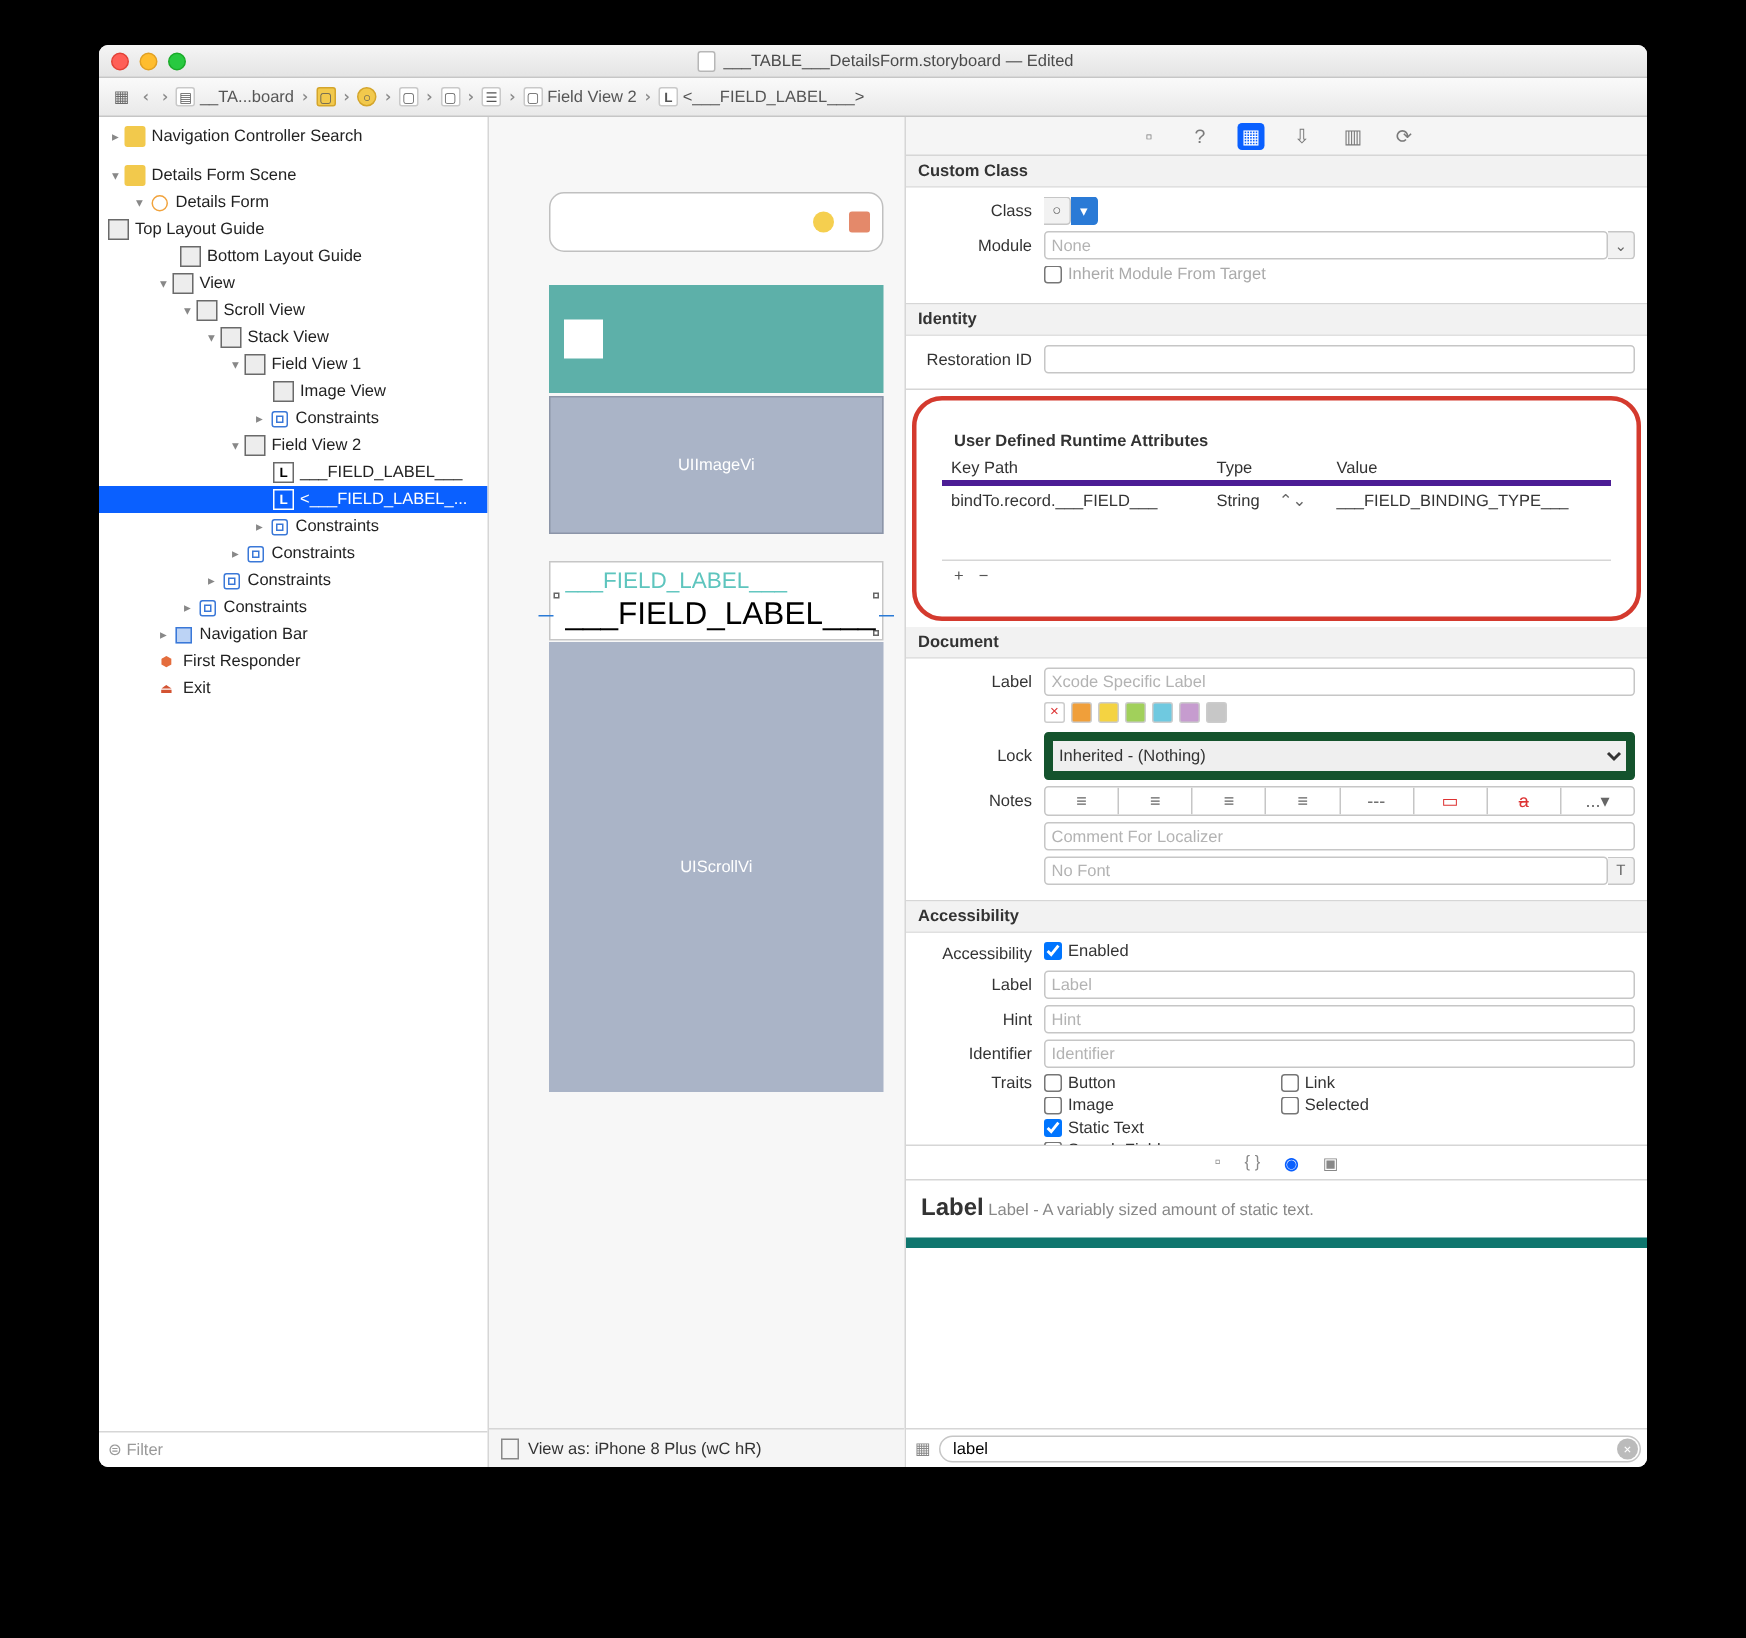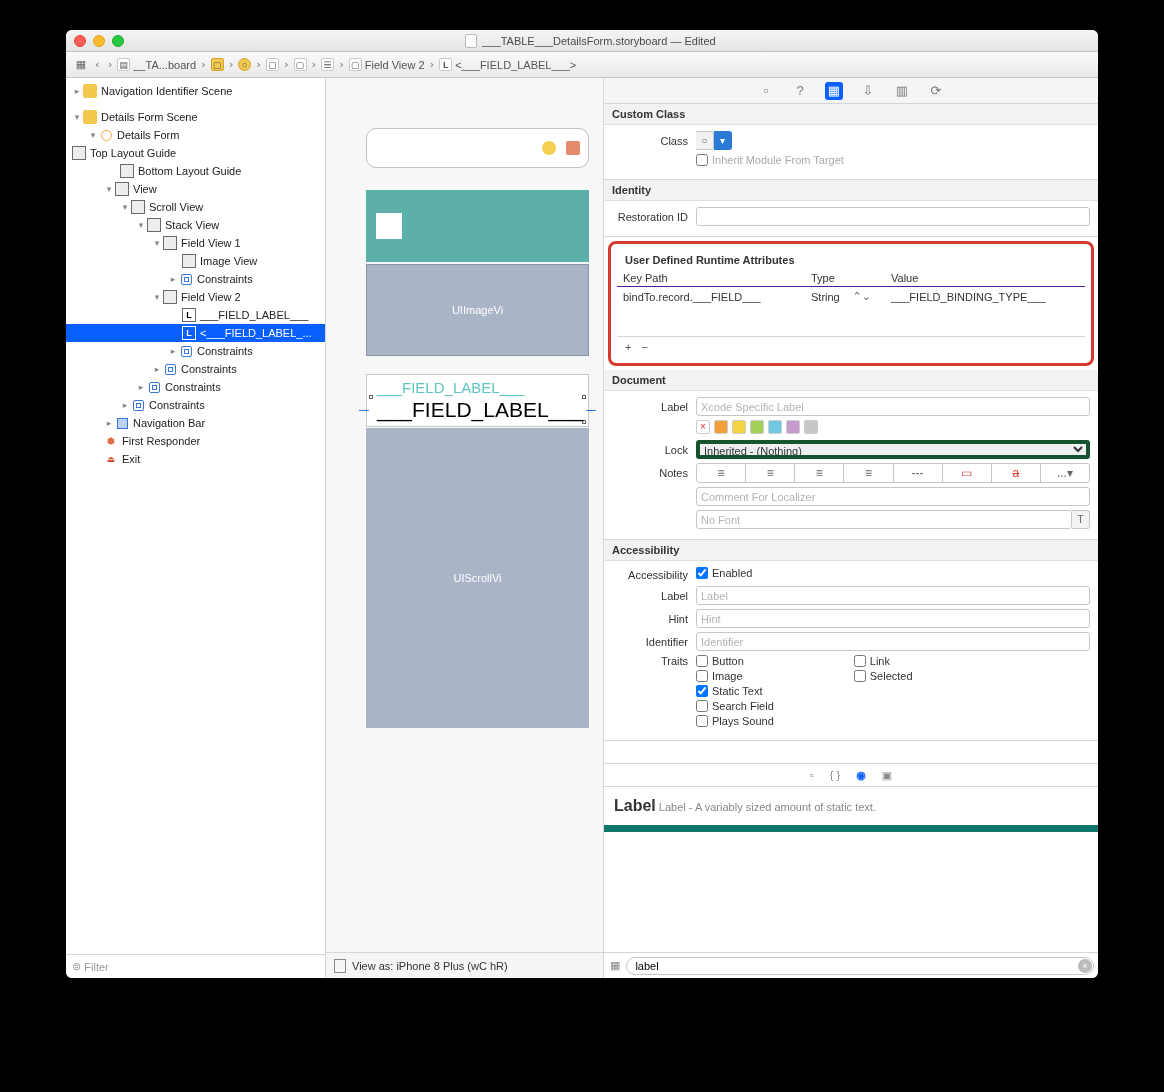--- a/index.html
+++ b/index.html
@@ -62,23 +62,23 @@
 .insp-top .t{width:18px;height:18px;display:flex;align-items:center;justify-content:center;color:#7a7a7a;font-size:13px;border-radius:3px;}
 .insp-top .t.active{background:#0a60ff;color:#fff;}
 .panel{border-bottom:1px solid #d6d6d6;}
 .panel-h{background:#f2f2f2;padding:4px 8px;font-weight:bold;color:#333;border-bottom:1px solid #e0e0e0;}
 .panel-b{padding:6px 8px;}
 .frow{display:flex;align-items:center;margin-bottom:4px;}
 .frow .k{width:76px;text-align:right;color:#333;margin-right:8px;}
 .frow input[type=text]{flex:1;border:1px solid #c6c6c6;border-radius:3px;height:19px;padding:0 4px;font-size:11px;color:#333;}
 .frow input[type=text]::placeholder{color:#b3b3b3;}
 .frow .trail{width:18px;height:19px;border:1px solid #c6c6c6;border-left:none;border-radius:0 3px 3px 0;background:#f2f2f2;display:flex;align-items:center;justify-content:center;font-size:10px;color:#666;}
-.frow select{flex:1;border:4px solid #14532d;border-radius:3px;height:19px;font-size:11px;color:#aaa;}
-.highlight{border:3px solid #d43a2e;border-radius:8px;margin:4px;padding:6px;}
-.rt-head{display:flex;padding:2px 6px;border-bottom:1px solid #4c1d95;}
+.frow select{flex:1;border:6px solid #14532d;border-radius:3px;height:32px;font-size:11px;color:#aaa;}
+.highlight{border:3px solid #d43a2e;border-radius:20px;margin:4px;padding:17px;}
+.rt-head{display:flex;padding:2px 6px;border-bottom:4px solid #4c1d95;}
 .rt-head span{flex:1;color:#333;}
 .rt-row{display:flex;padding:3px 6px;align-items:center;}
 .rt-row span{flex:1;color:#333;}
 .rt-row .sel{display:flex;align-items:center;gap:3px;}
 .rt-footer{display:flex;gap:10px;padding:4px 8px;border-top:1px solid #d6d6d6;color:#555;font-size:14px;}
 .swatches{display:flex;gap:4px;margin-left:84px;margin-bottom:6px;}
 .sw{width:14px;height:14px;border-radius:2px;border:1px solid #ccc;}
 .segctrl{display:flex;border:1px solid #c6c6c6;border-radius:3px;overflow:hidden;flex:1;}
 .segctrl span{flex:1;text-align:center;border-right:1px solid #c6c6c6;color:#666;font-size:12px;padding:2px 0;}
 .segctrl span:last-child{border-right:none;}
@@ -149,21 +149,21 @@
       </span>
   </div>
 
   <div class="body">
 
     <div class="sidebar">
       <div class="tree">
         <div class="row" style="padding-left:6px">
             <span class="tri">▸</span>
             <span class="ic ic-folder"></span>
-            <span class="lbl">Navigation Identifier Scene</span>
+            <span class="lbl">Navigation Controller Search</span>
           </div>
         <div class="row" style="padding-left:6px;margin-top:8px">
             <span class="tri">▾</span>
             <span class="ic ic-folder"></span>
             <span class="lbl">Details Form Scene</span>
           </div>
         <div class="row" style="padding-left:22px">
             <span class="tri">▾</span>
             <span class="ic">
               <span class="ic-circle"></span>
@@ -317,20 +317,25 @@
       <div style="flex:1;overflow:auto">
 
       <div class="panel">
         <div class="panel-h">Custom Class</div>
         <div class="panel-b">
           <div class="frow">
                 <span class="k">Class</span>
                 <span class="trail">○</span>
                 <span class="trail" style="background:#2a7ad6;color:#fff;border-color:#2a7ad6">▾</span>
               </div>
+          <div class="frow">
+                <span class="k">Module</span>
+                <input type="text" placeholder="None" style="">
+                <span class="trail">⌄</span>
+              </div>
           <div class="frow" style="margin-left:84px">
                 <label class="cb">
                   <input type="checkbox" style="">
                   <span style="color:#aaa">Inherit Module From Target</span>
                 </label>
               </div>
         </div>
       </div>
 
       <div class="panel">

